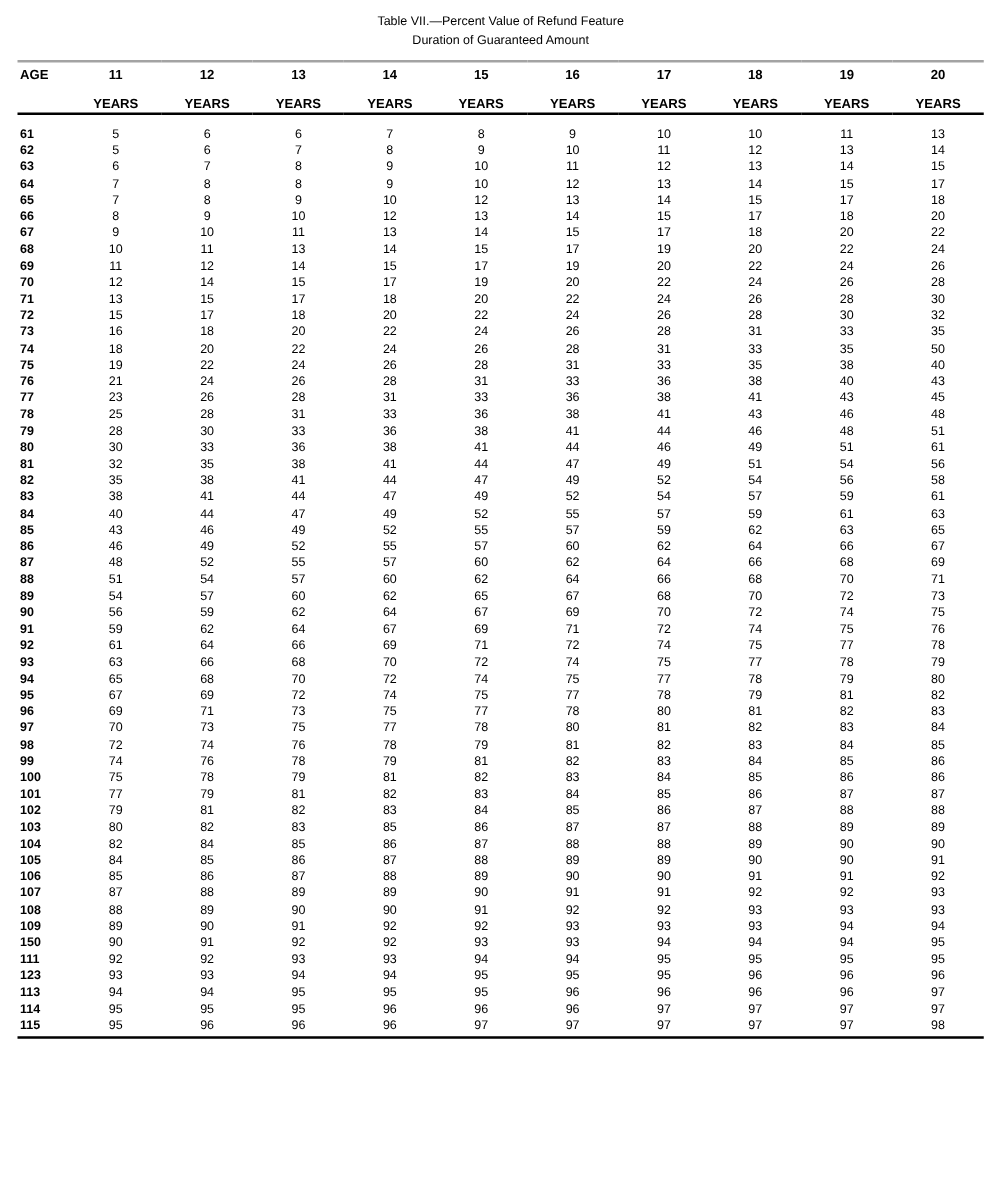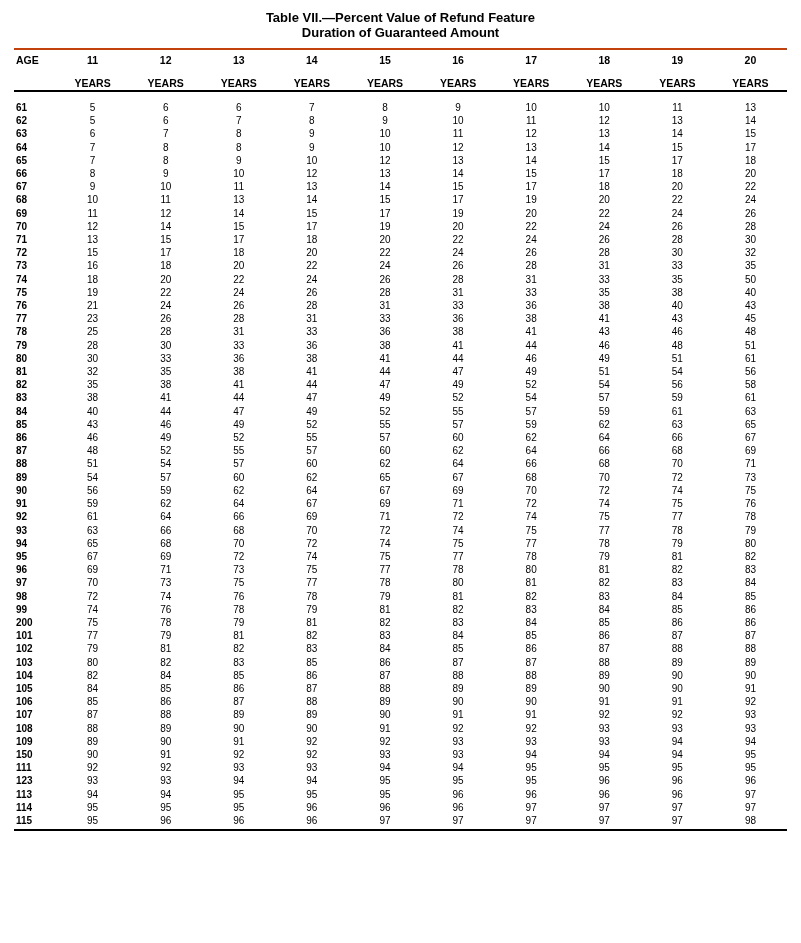--- a/index.html
+++ b/index.html
@@ -16,35 +16,35 @@
   }
   .page {
     width: 801px;
     height: 943px;
     box-sizing: border-box;
     padding: 10px 14px 0 14px;
     position: relative;
   }
   .title-block {
     text-align: center;
-    font-weight: bold;
-    font-size: 13px;
+    font-weight: normal;
+    font-size: 10px;
     line-height: 15px;
     margin-bottom: 8px;
   }
   .title-line1 { display: block; }
   .title-line2 { display: block; }
 
   table.refund {
     width: 773px;
     border-collapse: collapse;
     font-size: 10px;
   }
   table.refund thead tr.head-rule-top th {
-    border-top: 2px solid #c2410c;
+    border-top: 2px solid #a3a3a3;
   }
   .hdr-cell {
     font-weight: bold;
     font-size: 10.5px;
     text-align: center;
     padding: 4px 0 1px 0;
     line-height: 12px;
     vertical-align: bottom;
   }
   .hdr-cell .num { display: block; }
@@ -668,21 +668,21 @@
           <td>78</td>
           <td>79</td>
           <td>81</td>
           <td>82</td>
           <td>83</td>
           <td>84</td>
           <td>85</td>
           <td>86</td>
         </tr>
         <tr>
-          <td class="age">200</td>
+          <td class="age">100</td>
           <td>75</td>
           <td>78</td>
           <td>79</td>
           <td>81</td>
           <td>82</td>
           <td>83</td>
           <td>84</td>
           <td>85</td>
           <td>86</td>
           <td>86</td>

